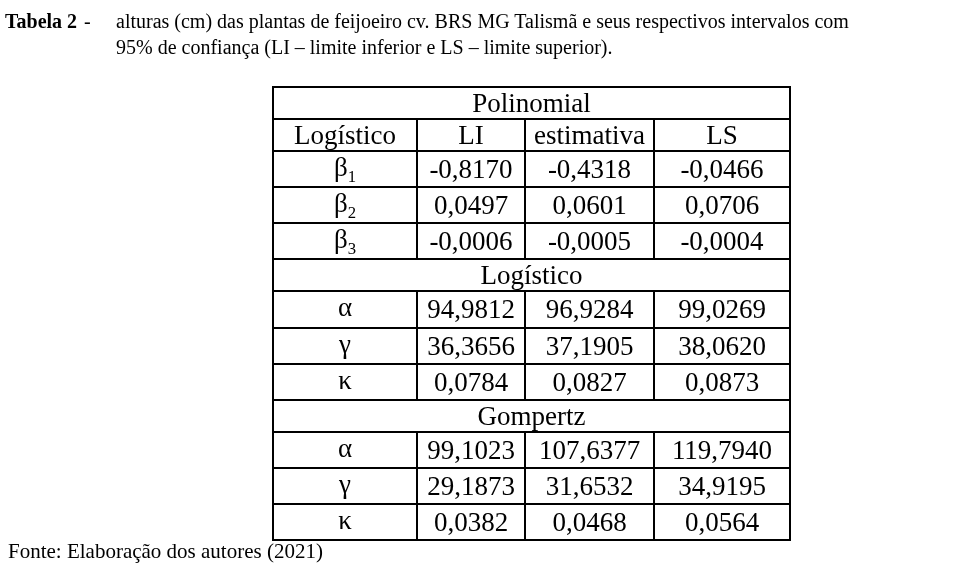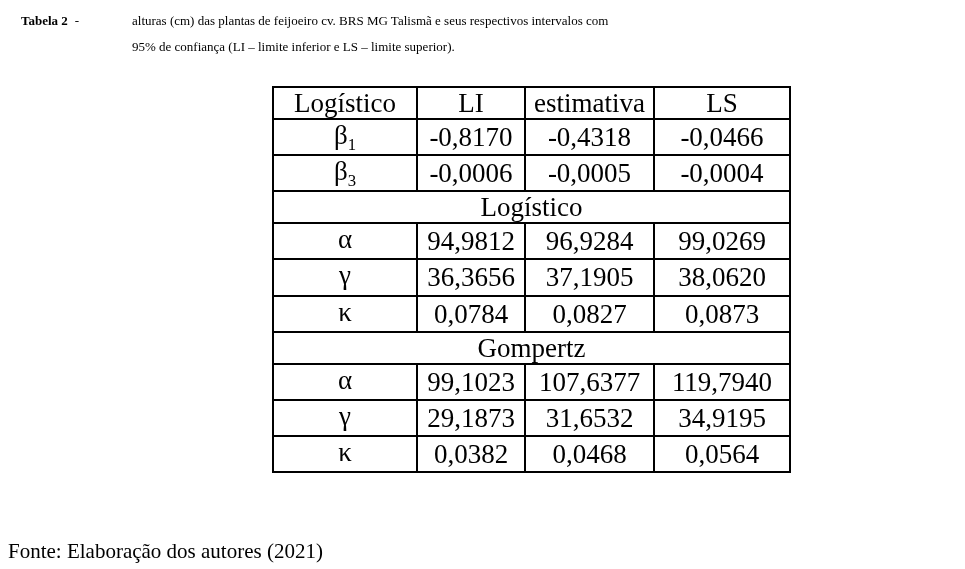--- a/index.html
+++ b/index.html
@@ -10,25 +10,25 @@
     height: 569px;
     background: #ffffff;
     color: #000000;
     font-family: "Liberation Serif", "DejaVu Serif", serif;
     overflow: hidden;
   }
 
   
   .caption {
     position: absolute;
-    left: 21px;
+    left: 5px;
     top: 8px;
     display: flex;
     align-items: flex-start;
-    font-size: 13px;
+    font-size: 20px;
     line-height: 26px;
   }
   .cap-label {
     width: 111px;
     flex: 0 0 111px;
     white-space: nowrap;
   }
   .cap-label b { font-weight: bold; }
   .cap-label .dash { margin-left: 7px; }
   .cap-text { flex: 1; }
@@ -87,30 +87,39 @@
   <table class="data-table">
     <colgroup>
       <col style="width:144px">
       <col style="width:108px">
       <col style="width:129px">
       <col style="width:136px">
     </colgroup>
     <tbody>
 
       <tr>
+        <td colspan="4" class="section-title">Polinomial</td>
+      </tr>
+      <tr>
         <td>Logístico</td>
         <td>LI</td>
         <td>estimativa</td>
         <td>LS</td>
       </tr>
       <tr>
         <td class="param-cell"><span>β</span><sub class="param-sub">1</sub></td>
         <td>-0,8170</td>
         <td>-0,4318</td>
         <td>-0,0466</td>
+      </tr>
+      <tr>
+        <td class="param-cell"><span>β</span><sub class="param-sub">2</sub></td>
+        <td>0,0497</td>
+        <td>0,0601</td>
+        <td>0,0706</td>
       </tr>
       <tr>
         <td class="param-cell"><span>β</span><sub class="param-sub">3</sub></td>
         <td>-0,0006</td>
         <td>-0,0005</td>
         <td>-0,0004</td>
       </tr>
 
       <tr>
         <td colspan="4" class="section-title">Logístico</td>

